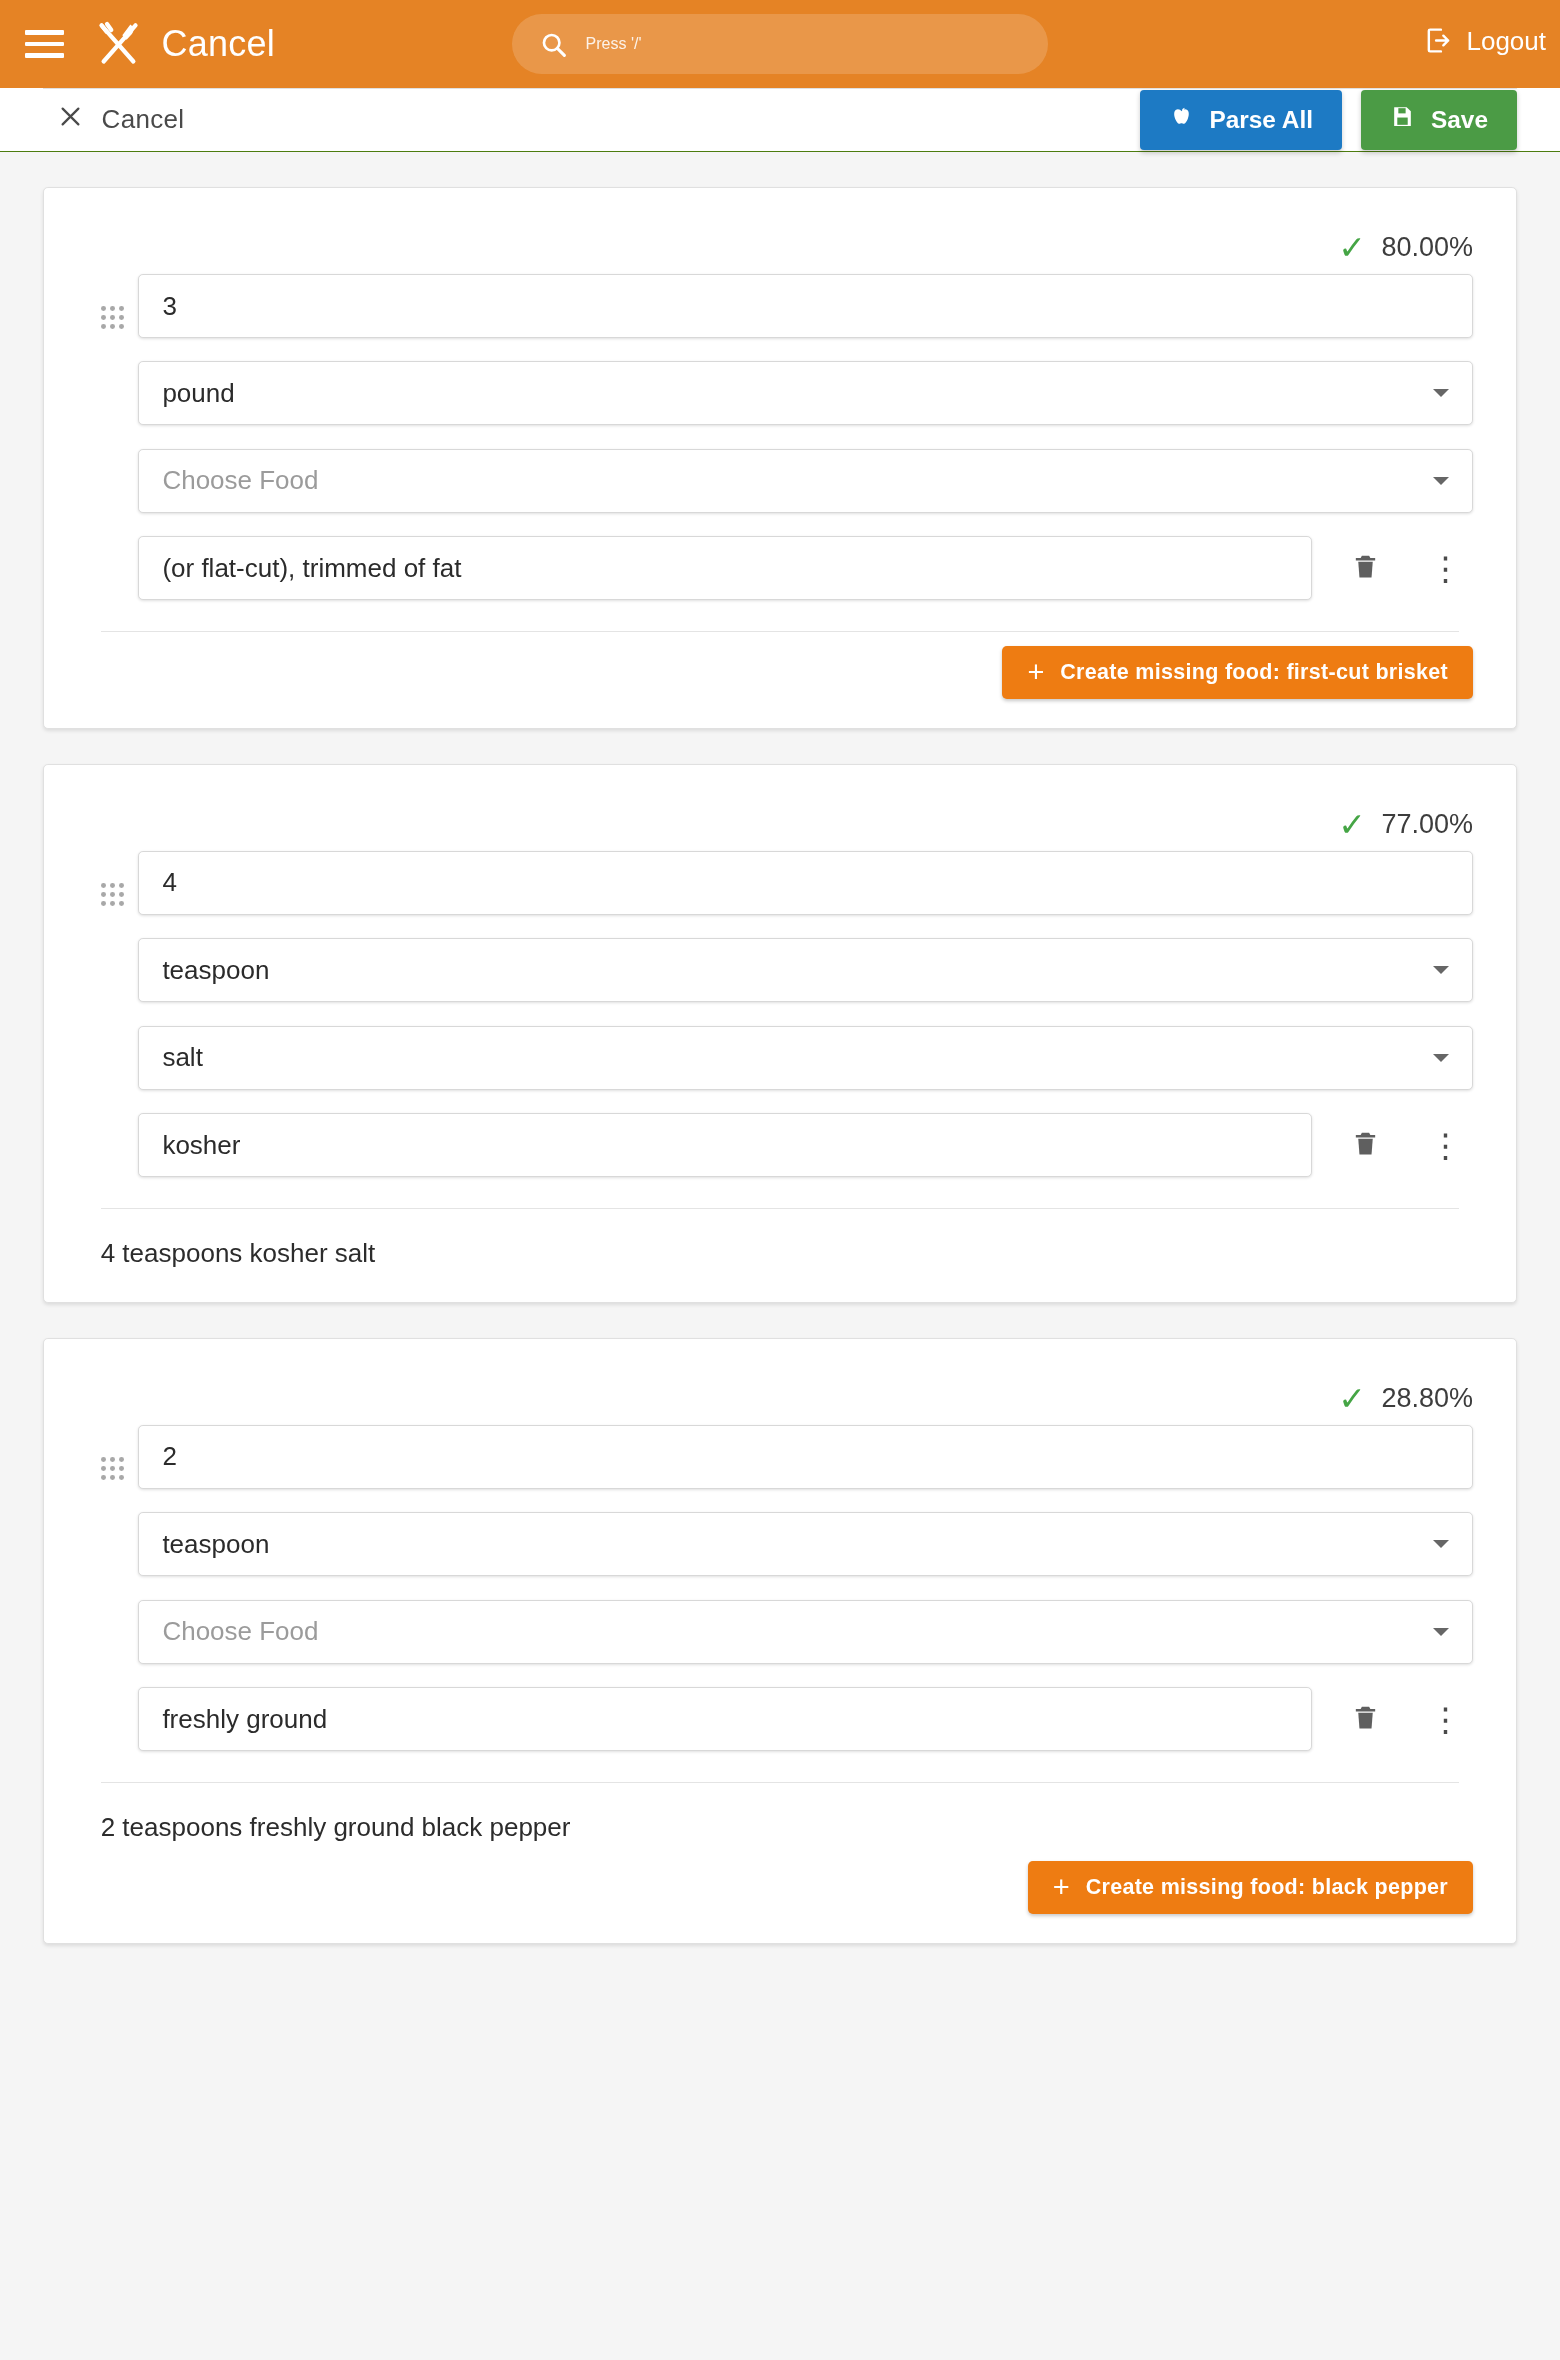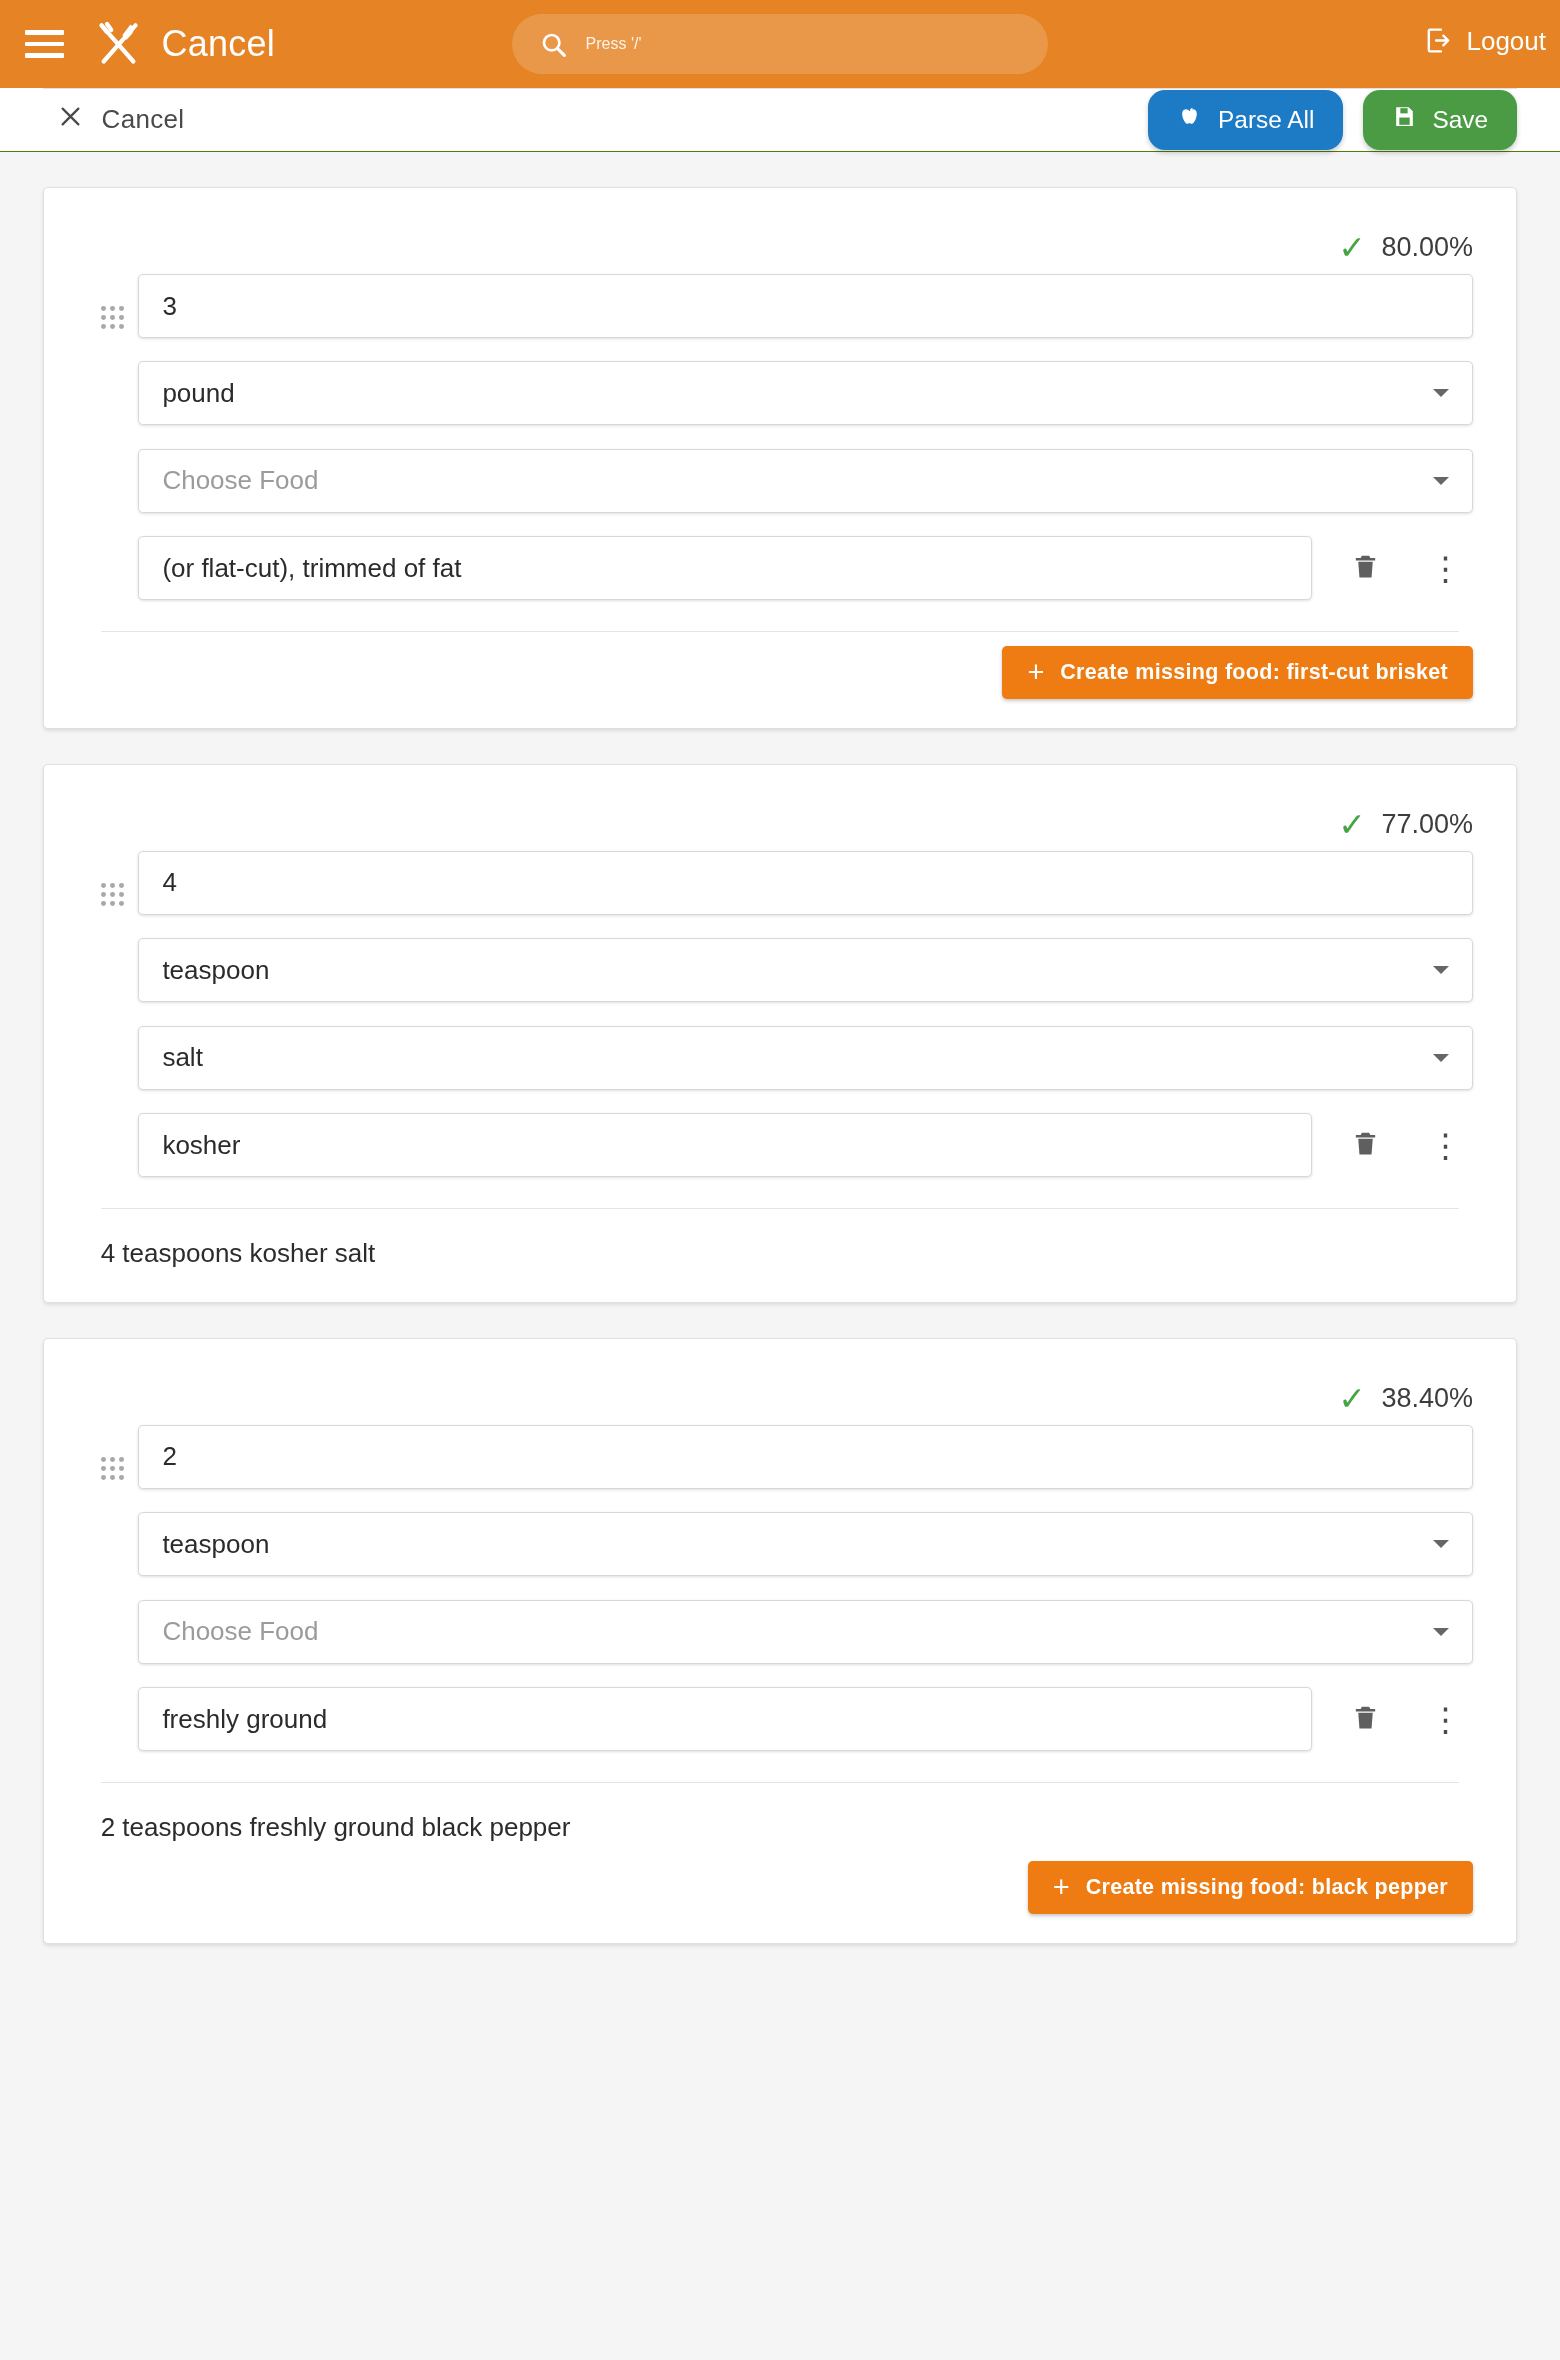--- a/index.html
+++ b/index.html
@@ -91,24 +91,24 @@
     letter-spacing: 0.3px;
   }
   .toolbar-right {
     margin-left: auto;
     display: flex;
     gap: 19.5px;
   }
   .btn {
     height: 60px;
     border: none;
-    border-radius: 17px;
+    border-radius: 4px;
     color: #fff;
     font-size: 24.4px;
-    font-weight: normal;
+    font-weight: bold;
     display: flex;
     align-items: center;
     gap: 15.6px;
     padding: 0 29px;
     cursor: pointer;
     font-family: "Liberation Sans", sans-serif;
     box-shadow: 0 2.9px 4.9px rgba(0,0,0,0.2);
   }
   .btn-parse { background: #1d7ac4; }
   .btn-save { background: #4b9b45; }
@@ -404,21 +404,21 @@
         <span class="kebab">⋮</span>
       </div>
     </div>
     <div class="divider"></div>
     <div class="orig-text">4 teaspoons kosher salt</div>
   </div>
 
   <div class="card">
     <div class="conf-row">
       <span class="conf-check">✓</span>
-      <span class="conf-text">38.40%</span>
+      <span class="conf-text">28.80%</span>
     </div>
     <div class="row row-qty">
       <div class="grip">
         <span class="grip-dots">
             <i></i>
             <i></i>
             <i></i>
             <i></i>
             <i></i>
             <i></i>

